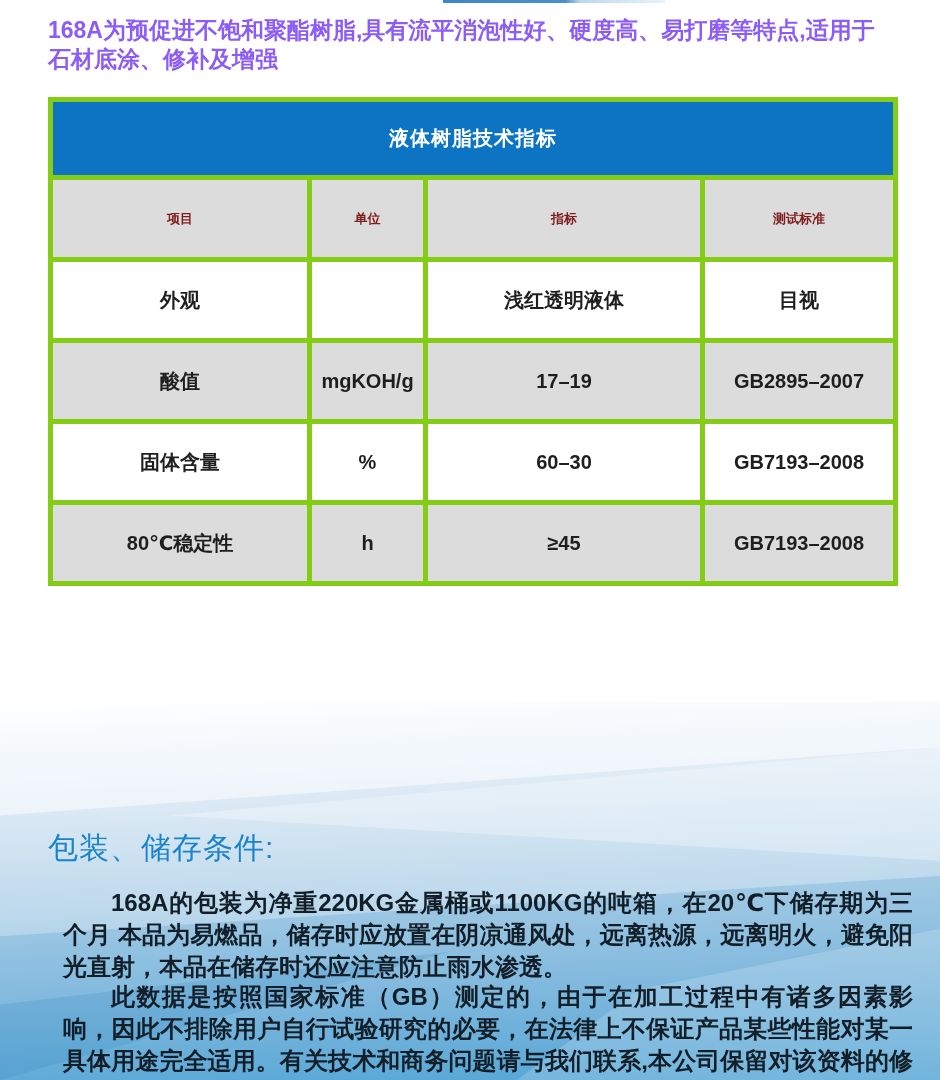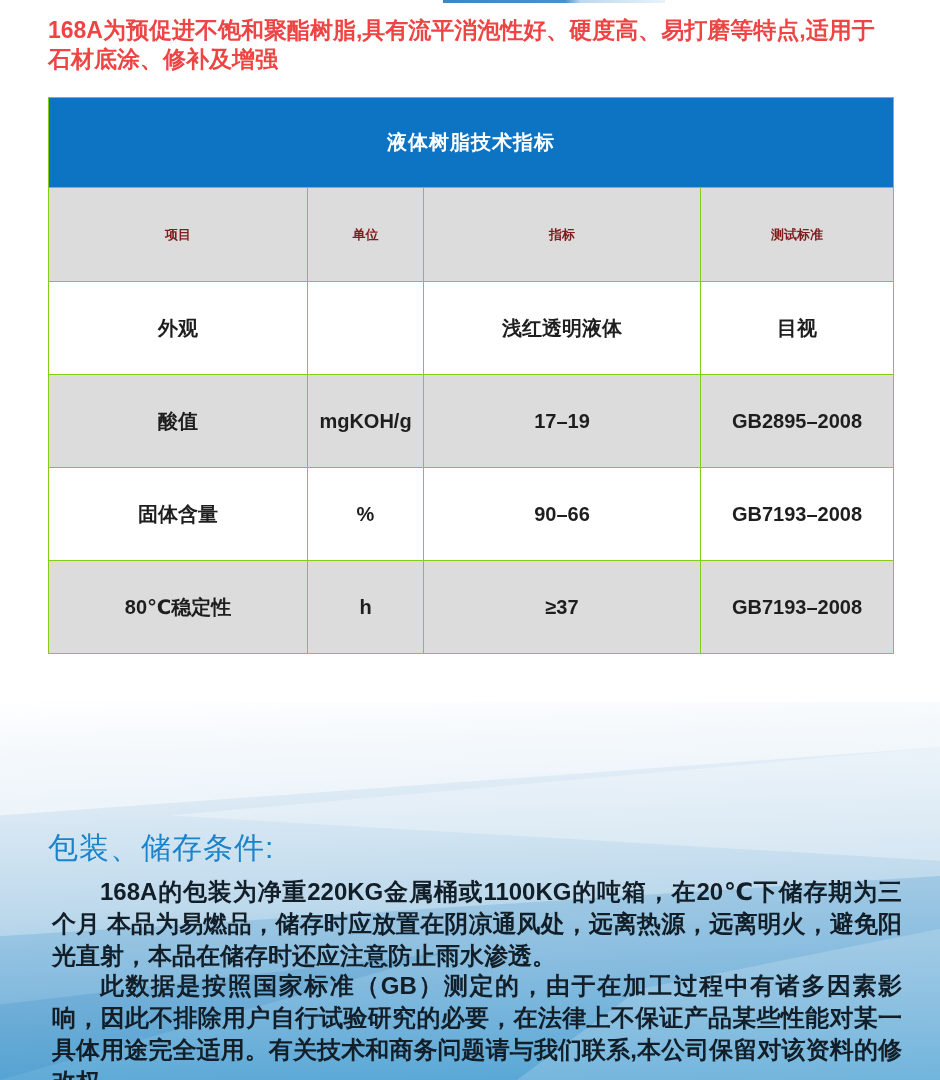--- a/index.html
+++ b/index.html
@@ -11,30 +11,30 @@
   .page{position:relative;width:940px;height:1080px;overflow:hidden;background:#ffffff;}
 
   
   .top-sliver{
     position:absolute;left:443px;top:0;width:222px;height:3px;
     background:linear-gradient(90deg,#3e86c4 0%,#4a90c9 55%,#bcd9ee 62%,#e8f3fa 100%);
   }
 
   .intro{
     position:absolute;left:48px;top:16px;width:848px;margin:0;
-    font-size:23px;line-height:29px;font-weight:600;color:#ef4444;
+    font-size:23px;line-height:29px;font-weight:600;color:#8b5cf6;
   }
 
   table.spec{
     position:absolute;left:48px;top:97px;width:845px;
     border-collapse:collapse;table-layout:fixed;
   }
   table.spec th,table.spec td{
-    border:1px solid #84cc16;text-align:center;vertical-align:middle;
-    padding:8px;overflow:hidden;
+    border:5px solid #84cc16;text-align:center;vertical-align:middle;
+    padding:0;overflow:hidden;
   }
   tr.title-row th{
     height:73px;background:#0d73c3;color:#ffffff;
     font-size:20px;font-weight:600;letter-spacing:1px;
   }
   tr.cols-row th{
     height:77px;background:#dcdcdc;color:#7f1d1d;
     font-size:13px;font-weight:600;
   }
   tbody.spec-body td{
@@ -59,21 +59,21 @@
   .f2{background:rgba(255,255,255,.30);clip-path:polygon(18% 30%,100% 12%,100% 42%);}
   .f3{background:rgba(70,150,205,.25);clip-path:polygon(0 62%,100% 46%,100% 100%,0 100%);}
   .f4{background:rgba(255,255,255,.18);clip-path:polygon(55% 100%,68% 76%,100% 60%,100% 100%);}
   .f5{background:rgba(40,125,190,.18);clip-path:polygon(0 80%,48% 66%,0 100%);}
 
   .storage-heading{
     position:absolute;left:48px;top:126px;margin:0;
     font-size:30px;font-weight:400;color:#1b83c9;letter-spacing:1px;
   }
   .storage p{
-    position:absolute;left:48px;width:850px;margin:4px;
+    position:absolute;left:48px;width:850px;margin:15px;
     font-size:24px;line-height:32px;font-weight:600;color:#121e28;
     text-indent:2em;text-align:justify;
   }
   .para1{top:170px;}
   .para2{top:264px;}
 </style>
 </head>
 <body>
 
 <div class="page">
@@ -104,32 +104,32 @@
       <tr>
         <td>外观</td>
         <td></td>
         <td>浅红透明液体</td>
         <td>目视</td>
       </tr>
       <tr>
         <td>酸值</td>
         <td>mgKOH/g</td>
         <td>17–19</td>
-        <td>GB2895–2008</td>
+        <td>GB2895–2007</td>
       </tr>
       <tr>
         <td>固体含量</td>
         <td>%</td>
-        <td>90–66</td>
+        <td>60–30</td>
         <td>GB7193–2008</td>
       </tr>
       <tr>
         <td>80℃稳定性</td>
         <td>h</td>
-        <td>≥37</td>
+        <td>≥45</td>
         <td>GB7193–2008</td>
       </tr>
     </tbody>
   </table>
 
   <p class="note note1">注：固化体系为100克树脂加入1%过氧化甲乙酮HBO–50。</p>
   <p class="note note2">注：实验温度: 23 ± 2℃；湿度: 50 ± 5% 。</p>
 
   <div class="storage">
     <div class="facet f1"></div>

